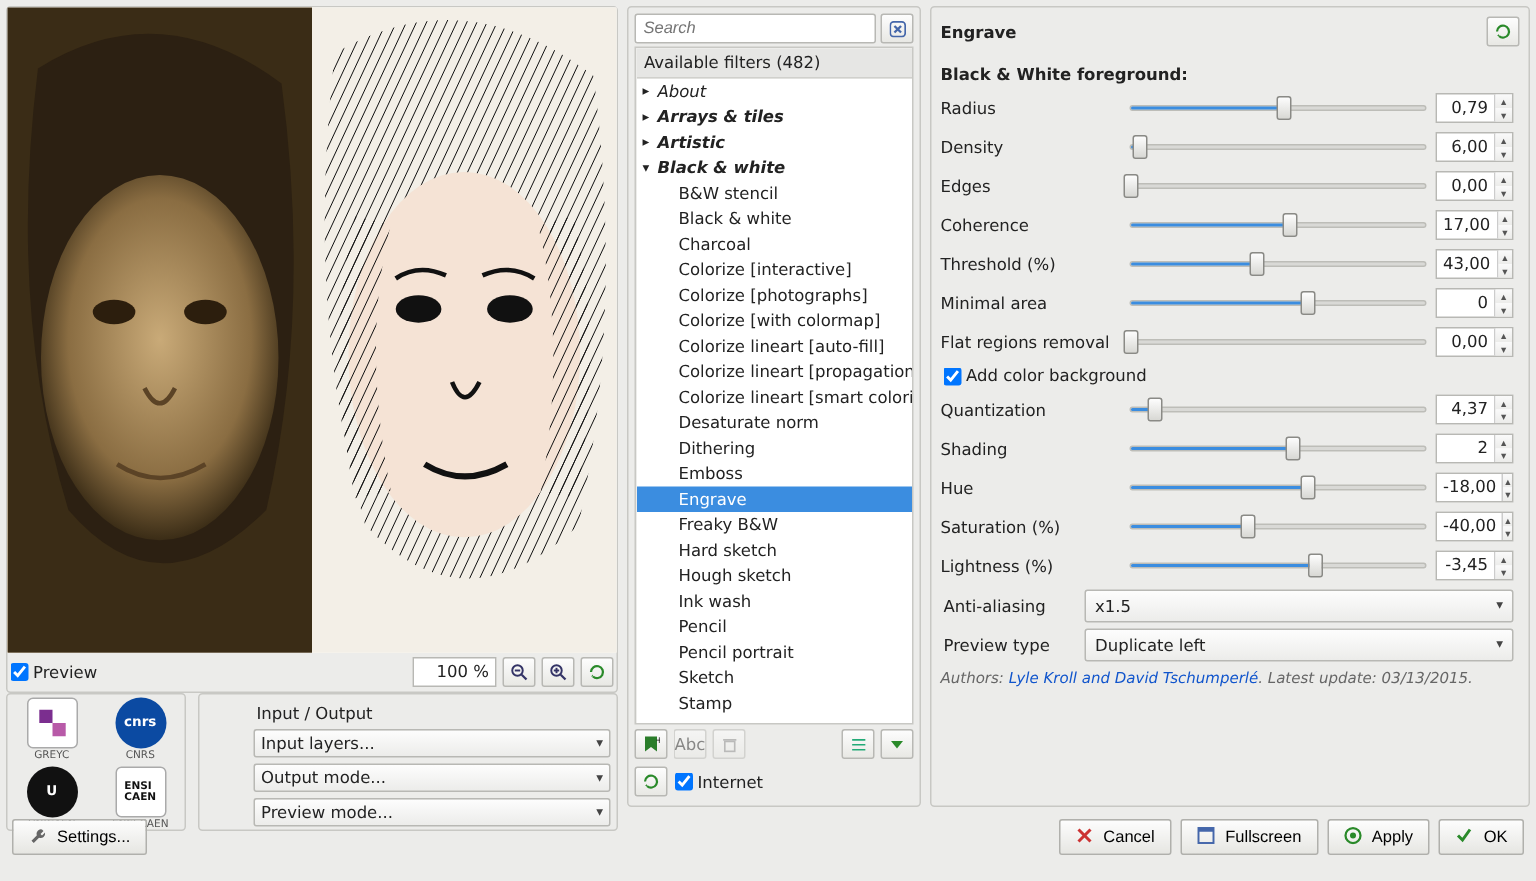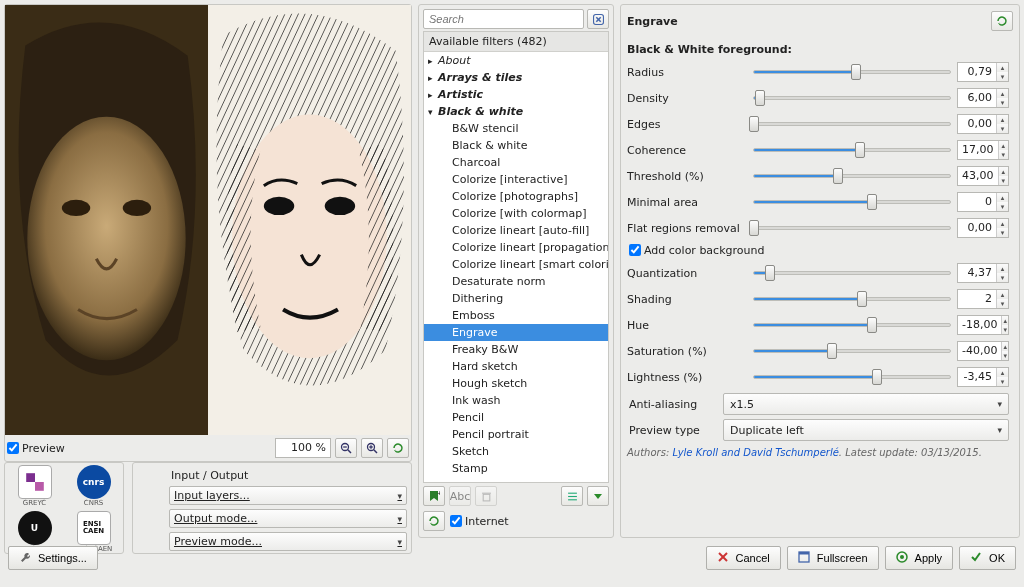--- a/index.html
+++ b/index.html
@@ -54,21 +54,21 @@
     padding:1px 4px;
     border-radius:2px;
   }
   .face-svg { position:absolute; inset:0; }
   .preview-bar {
     display:flex;
     align-items:center;
     gap:4px;
     padding:3px 2px;
   }
-  .chk { display:inline-flex; align-items:flex-start; gap:3px; }
+  .chk { display:inline-flex; align-items:center; gap:3px; }
   input[type="checkbox"] { margin:0; width:12px; height:12px; }
   .spacer { flex:1; }
   .zoom-field {
     width:56px; height:20px;
     border:1px solid #b8b8b4; background:#fff;
     text-align:right; padding:2px 4px; font-size:11px;
   }
   .icon-btn {
     width:22px; height:20px;
     border:1px solid #b8b8b4;
@@ -102,21 +102,20 @@
   }
   .io-panel { flex:1;padding-left:36px; }
   .io-panel .title { font-size:11px; margin:2px 0 4px 2px; }
   .io-select {
     width:100%; margin-bottom:4px;
     height:19px;
     border:1px solid #b8b8b4; background:linear-gradient(#fdfdfd,#ececea);
     font-size:11px; padding:1px 4px;
     display:flex; align-items:center; justify-content:space-between;
     border-radius:2px;
-    text-decoration:underline;
   }
   .io-select::after { content:"▾"; color:#444; font-size:9px;}
   
   .col-mid { width:196px; }
   .search-row { display:flex; gap:3px; margin-bottom:2px;}
   .search-input {
     flex:1; height:20px; border:1px solid #b8b8b4; background:#fff;
     padding:2px 5px; font-size:11px; color:#888; font-style:italic;
     border-radius:2px;
   }

